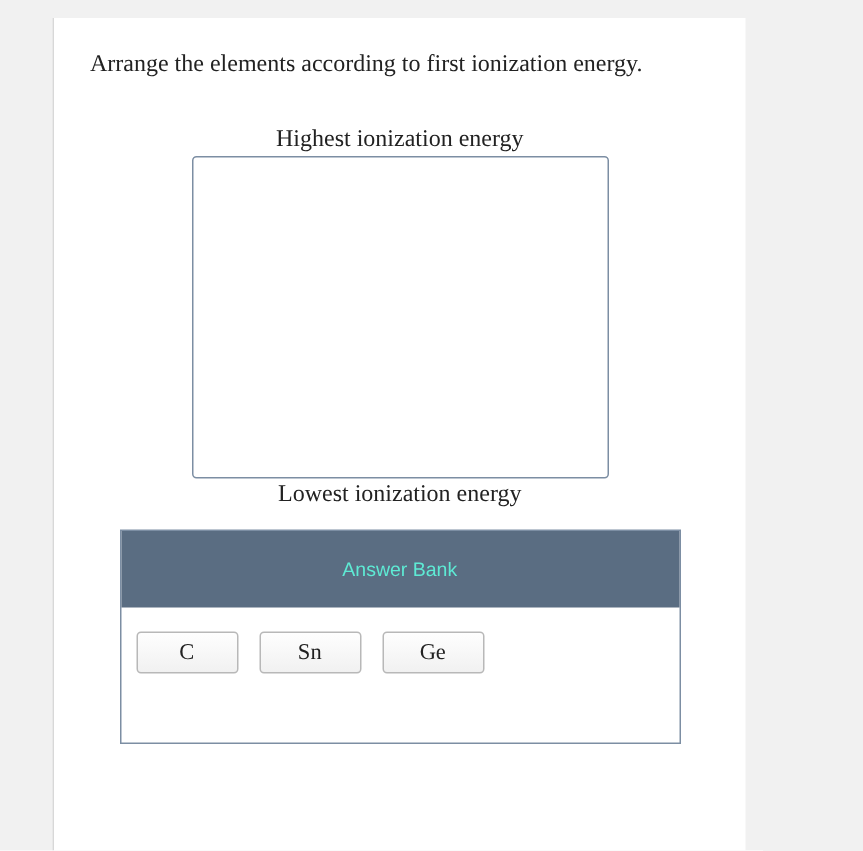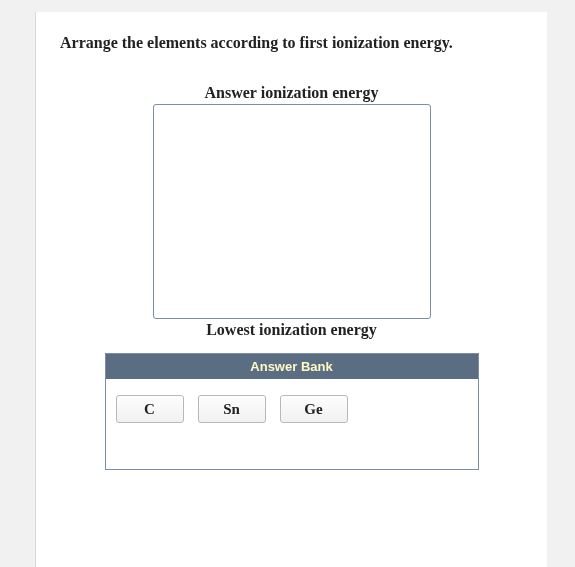--- a/index.html
+++ b/index.html
@@ -8,24 +8,23 @@
       font-family: "Times New Roman", Times, serif;
       width: 575px;
       height: 567px;
       overflow: hidden;
     }
     .card {
       background: #fff;
       border-left: 1px solid #d8d8d8;
       margin-left: 35px;
       margin-top: 12px;
-      width: 512px;
+      width: 462px;
       height: 555px;
       padding: 22px 24px 10px 24px;
-      font-weight: bold;
     }
     .question {
       font-size: 16px;
       color: #222;
       margin-bottom: 32px;
     }
     .ranking-area {
       width: 100%;
       display: flex;
       flex-direction: column;
@@ -44,25 +43,25 @@
       border-radius: 3px;
       background: #fff;
     }
     .answer-bank {
       width: 374px;
       border: 1px solid #7c8ea3;
       background: #fff;
     }
     .answer-bank-header {
       background: #5a6d82;
-      color: #fef9c3;
+      color: #5eead4;
       font-family: Arial, Helvetica, sans-serif;
       font-size: 13px;
       text-align: center;
-      padding: 5px 0;
+      padding: 18px 0;
     }
     .answer-bank-body {
       min-height: 90px;
       padding: 16px 10px 10px 10px;
       display: flex;
       gap: 14px;
       flex-wrap: wrap;
       align-items: flex-start;
       justify-content: flex-start;
     }
@@ -81,21 +80,21 @@
       user-select: none;
     }
   </style>
 </head>
 <body>
 
 <div class="card">
   <div class="question">Arrange the elements according to first ionization energy.</div>
 
   <div class="ranking-area">
-    <div class="label-top">Answer ionization energy</div>
+    <div class="label-top">Highest ionization energy</div>
     <div class="drop-box"></div>
     <div class="label-bottom">Lowest ionization energy</div>
 
     <div class="answer-bank">
       <div class="answer-bank-header">Answer Bank</div>
       <div class="answer-bank-body">
         <div class="tile">C</div>
         <div class="tile">Sn</div>
         <div class="tile">Ge</div>
       </div>

